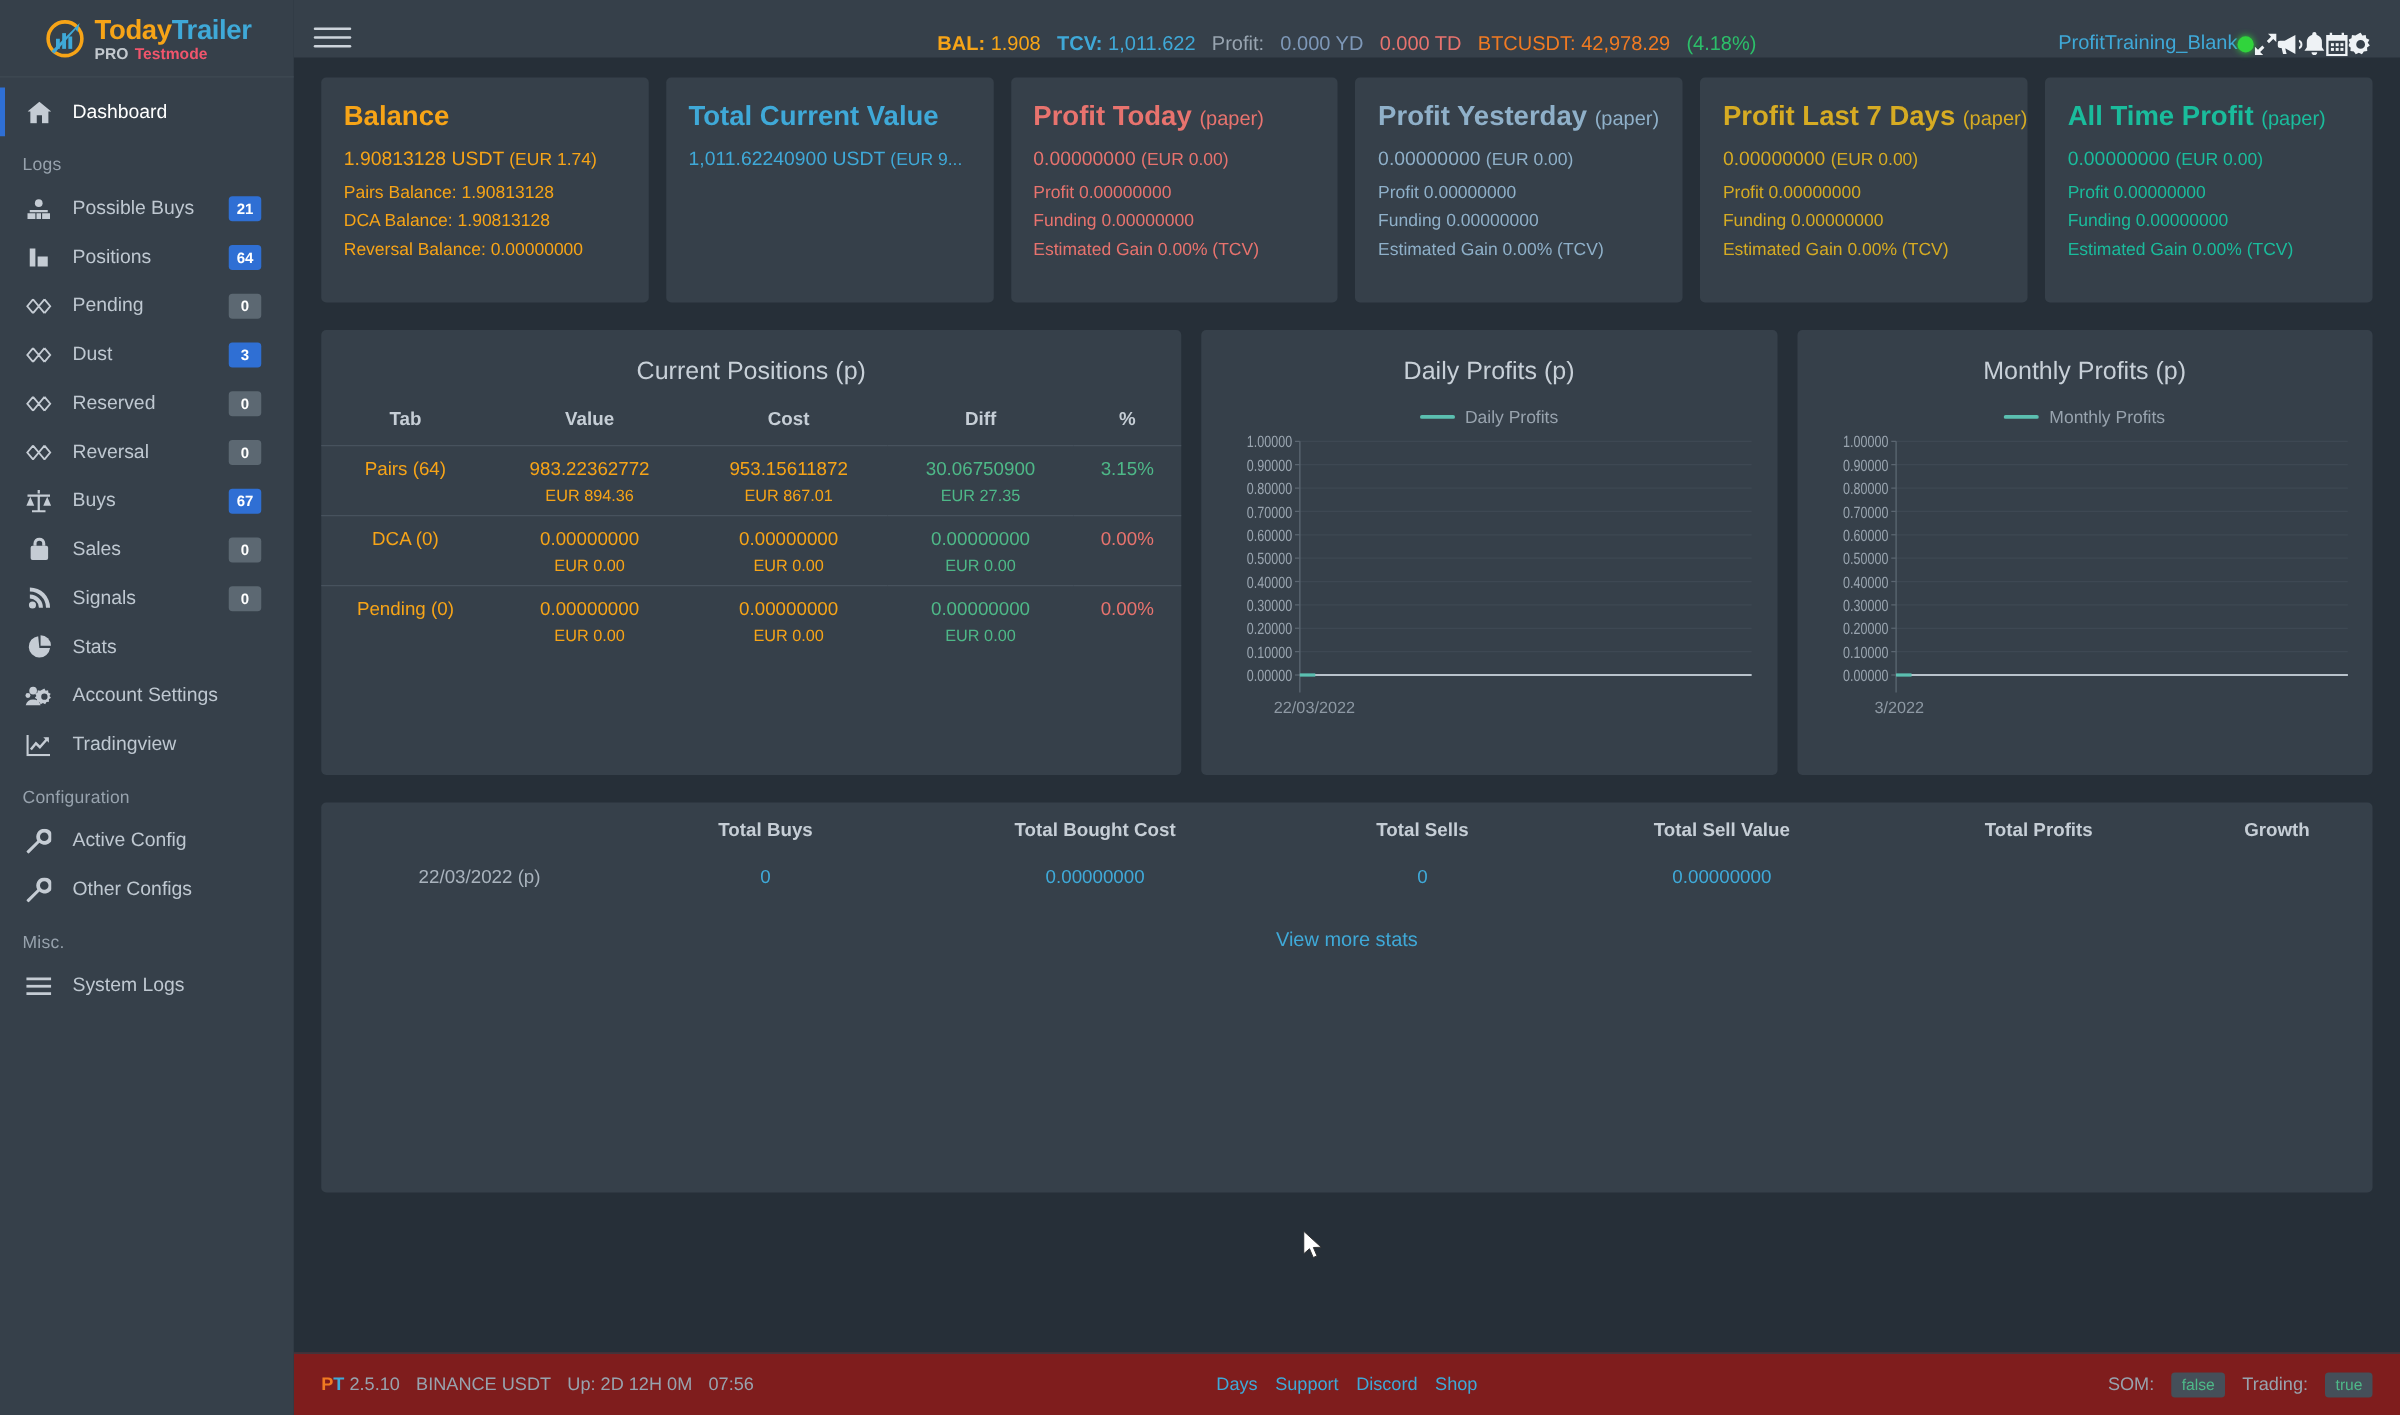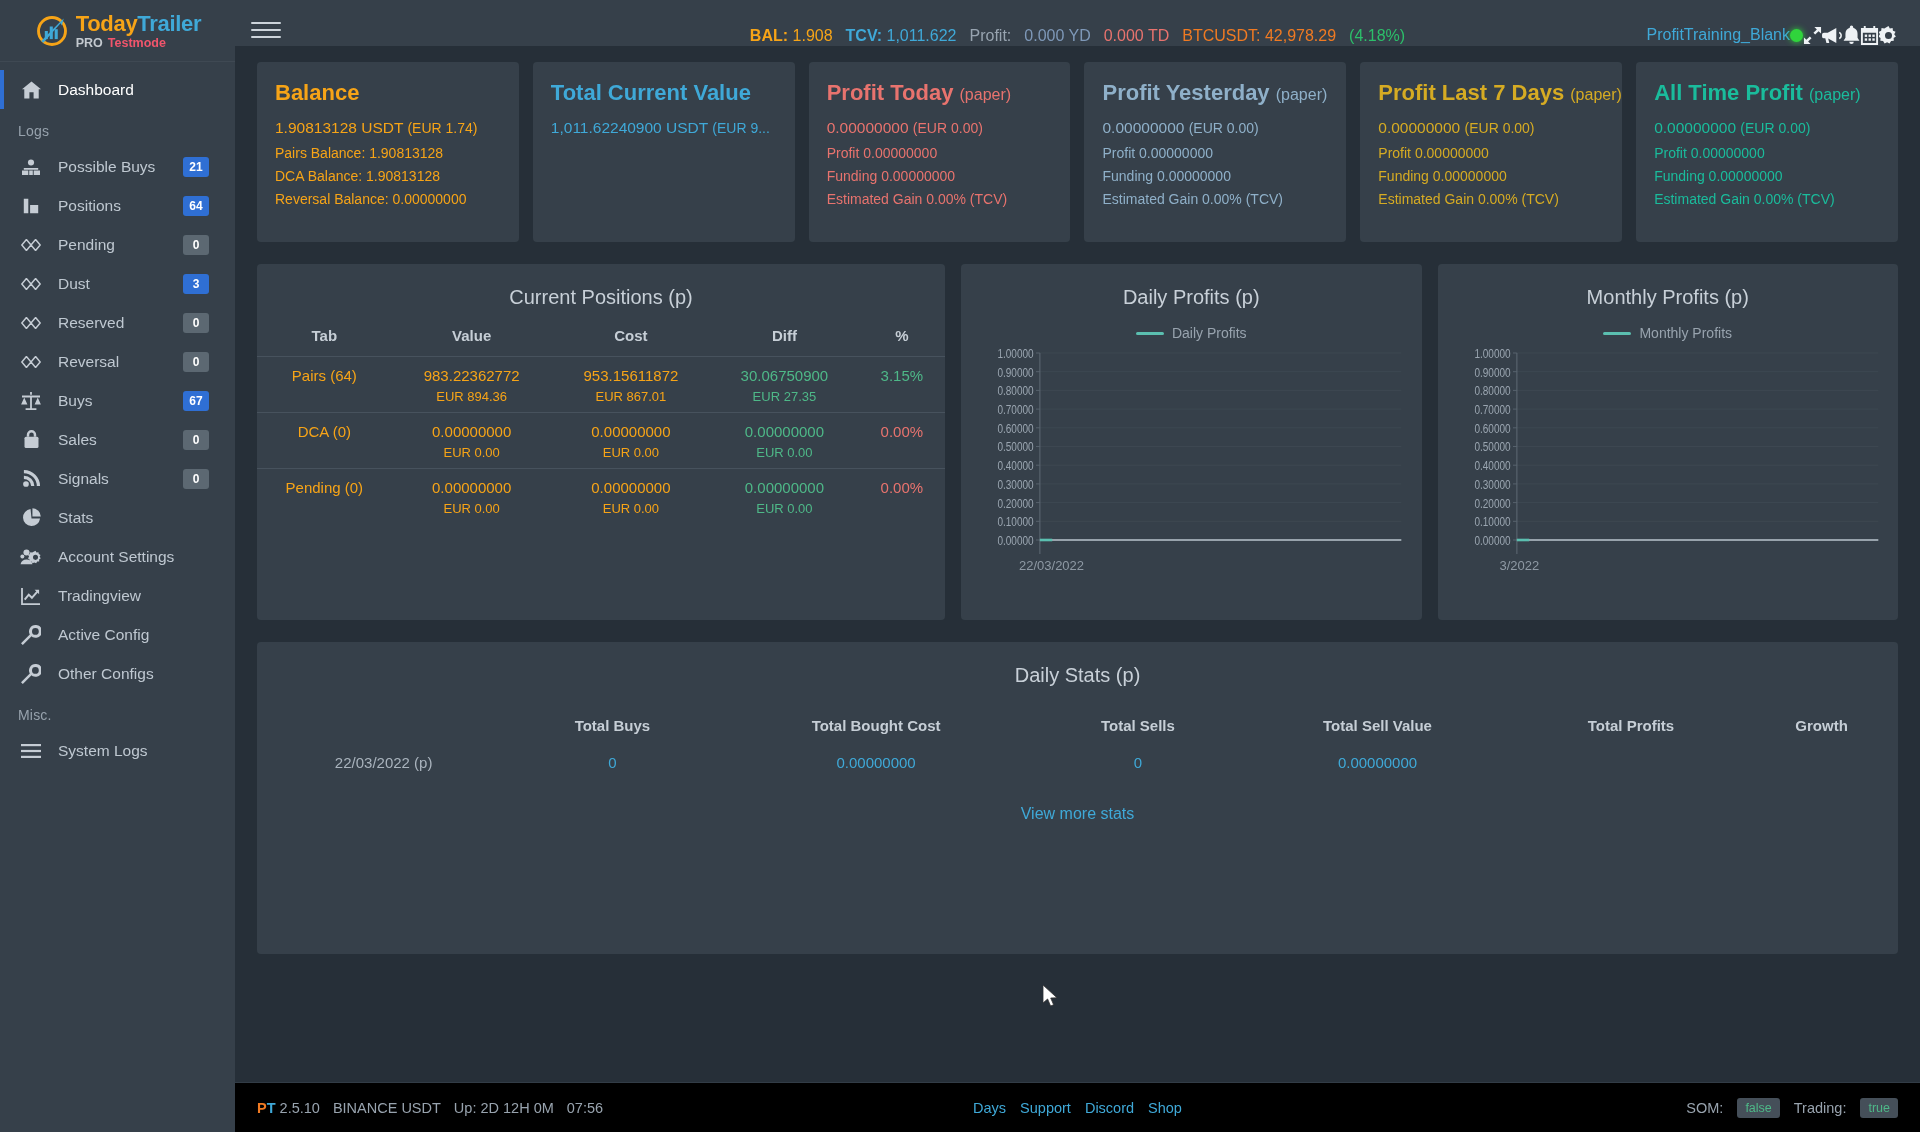--- a/index.html
+++ b/index.html
@@ -172,21 +172,21 @@
   }
   table.stats td {
     color: #3fa9d8; font-size: 15px; text-align: center;
     padding: 4px 8px 10px 8px;
   }
   table.stats td.date { color: #a9b3bd; }
   .viewmore { text-align: center; color: #3fa9d8; font-size: 16px; padding-top: 24px; cursor: pointer; }
 
   
   .footer {
-    height: 50px; background: #000000;
+    height: 50px; background: #7f1d1d;
     display: flex; align-items: center;
     padding: 0 22px 0 22px;
     font-size: 14.5px; color: #98a3ae;
     position: relative;
     border-top: 1px solid #323c46;
   }
   .f-left { display: flex; gap: 13px; align-items: center; }
   .pt-p { color: #f07a22; font-weight: bold; }
   .pt-t { color: #3fa9d8; font-weight: bold; }
   .f-center {
@@ -346,20 +346,21 @@
         <div class="nav-item">
           <span class="nav-ico">
             <svg width="20" height="18" viewBox="0 0 22 20">
               <path fill="none" stroke="currentColor" stroke-width="2" d="M1 1 v18 h20"></path>
               <path fill="none" stroke="currentColor" stroke-width="2.2" d="M4 14 L8.5 8.5 L12 12 L19 4"></path>
               <path fill="currentColor" d="M15 3 h5 v5 l-1.8-1.8 -3.2-3.2 Z"></path>
             </svg>
           </span>
           <span class="nav-label">Tradingview</span>
         </div>
+        <div class="nav-section">Configuration</div>
         <div class="nav-item">
           <span class="nav-ico">
             <svg width="20" height="20" viewBox="0 0 20 20">
               <path fill="currentColor" d="M14.4 0 a6.4 6.4 0 0 0-5.6 9.5 L0 18.2 L1.8 20 L10.5 11.2 A6.4 6.4 0 1 0 14.4 0 Z M14.4 3 a3.4 3.4 0 1 1 0 6.8 a3.4 3.4 0 0 1 0-6.8 Z"></path>
             </svg>
           </span>
           <span class="nav-label">Active Config</span>
         </div>
         <div class="nav-item">
           <span class="nav-ico">
@@ -619,21 +620,20 @@
               </svg>
           </div>
           <div style="position:relative;height:20px">
             <span class="chart-xlabel" style="left:62px;top:-2px">3/2022</span>
           </div>
         </section>
 
       </div>
 
       <section class="stats-panel">
-        <div class="panel-title">Daily Stats (p)</div>
         <table class="stats">
           <thead>
               <tr id="stats-head">
                 <th></th>
                 <th>Total Buys</th>
                 <th>Total Bought Cost</th>
                 <th>Total Sells</th>
                 <th>Total Sell Value</th>
                 <th>Total Profits</th>
                 <th>Growth</th>

